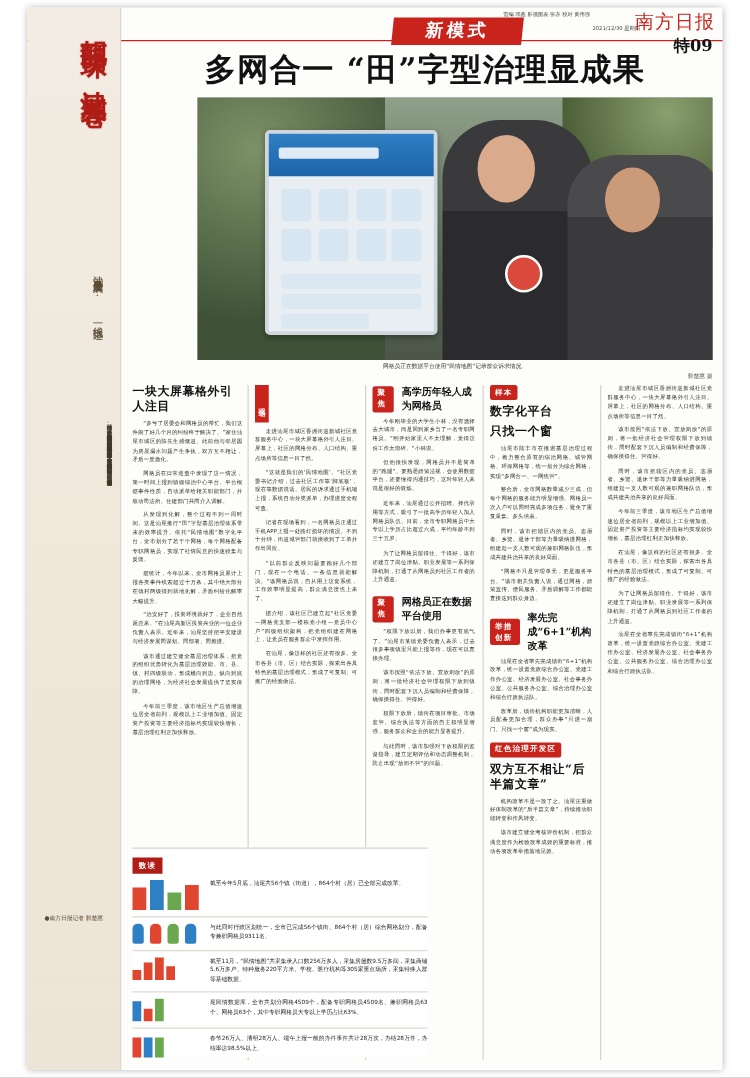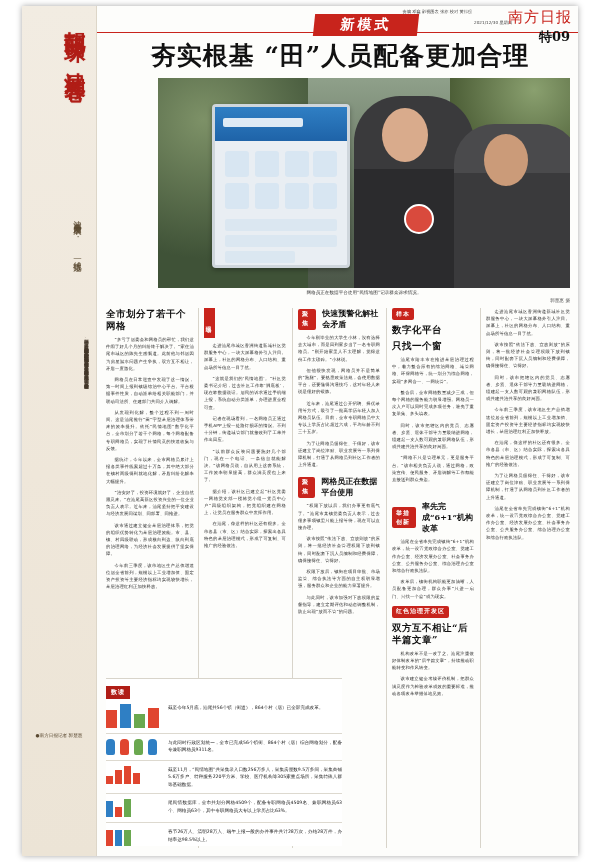--- a/index.html
+++ b/index.html
@@ -193,21 +193,21 @@
     </div>
 
     <div class="banner">
       <div class="banner-title">靓丽明珠 汕尾答卷</div>
       <div class="banner-sub">汕尾高质量发展 · 一线报道</div>
       <div class="banner-body">经济基础薄弱、社会矛盾比较多，又没多少资源可依靠的汕尾该如何实现高质量发展？作为广东的沿海经济带的重要发展极，汕尾近年来坚持党建引领基层治理现代化，创新推进基层社会治理体系建设，全面建成小康社会，走出了一条具有汕尾特色的高质量发展新路子。本报记者深入汕尾基层一线，实地调研采访，记录下这座城市在新时代的奋进足迹。</div>
       <div class="banner-credit">●南方日报记者 郭楚惠</div>
     </div>
 
     <div class="tag-new">新模式</div>
-    <div class="headline">夯实根基 “田”人员配备更加合理</div>
+    <div class="headline">多网合一 “田”字型治理显成果</div>
 
     <div class="photo">
       <div class="sky"></div>
       <div class="foliage"></div>
       <div class="foliage2"></div>
       <div class="board">
         <div class="board-head">
             <div class="bt"></div>
           </div>
         <div class="grid">
@@ -233,21 +233,21 @@
     <div class="photo-cap">网格员正在数据平台使用“民情地图”记录群众诉求情况。</div>
     <div class="photo-credit">郭楚惠 摄</div>
 
     <div class="cols">
       <div class="vline" style="left:92px"></div>
       <div class="vline" style="left:186px"></div>
       <div class="vline" style="left:280px"></div>
       <div class="vline" style="left:374px"></div>
 
       <div class="col" style="left:0;width:88px">
-        <div class="sec-title">全市划分了若干个网格</div>
+        <div class="sec-title">一块大屏幕格外引人注目</div>
         <div class="txt">
           <p>“多亏了居委会和网格员的帮忙，我们这件闹了好几个月的纠纷终于解决了。”家住汕尾市城区的陈先生感慨道。此前他与邻居因为房屋漏水问题产生争执，双方互不相让，矛盾一度激化。</p>
           <p>网格员在日常巡查中发现了这一情况，第一时间上报到镇级综治中心平台。平台根据事件性质，自动派单给相关职能部门，并联动司法所、住建部门共同介入调解。</p>
           <p>从发现到化解，整个过程不到一周时间。这是汕尾推行“田”字型基层治理体系带来的效率提升。依托“民情地图”数字化平台，全市划分了若干个网格，每个网格配备专职网格员，实现了社情民意的快速收集与反馈。</p>
           <p>据统计，今年以来，全市网格员累计上报各类事件线索超过十万条，其中绝大部分在镇村两级得到就地化解，矛盾纠纷化解率大幅提升。</p>
         </div>
         <div class="txt">
           <p>“治安好了，投资环境就好了，企业自然愿意来。”在汕尾高新区投资兴业的一位企业负责人表示。近年来，汕尾坚持把平安建设与经济发展同谋划、同部署、同推进。</p>
           <p>该市通过建立健全基层治理体系，把党的组织优势转化为基层治理效能。市、县、镇、村四级联动，形成横向到边、纵向到底的治理网络，为经济社会发展提供了坚实保障。</p>
           <p>今年前三季度，该市地区生产总值增速位居全省前列，规模以上工业增加值、固定资产投资等主要经济指标均实现较快增长，基层治理红利正加快释放。</p>
@@ -264,21 +264,21 @@
           <p>记者在现场看到，一名网格员正通过手机APP上报一处路灯损坏的情况。不到十分钟，街道城管部门就接收到了工单并作出回应。</p>
           <p>“以前群众反映问题要跑好几个部门，现在一个电话、一条信息就能解决。”该网格员说，自从用上这套系统，工作效率明显提高，群众满意度也上来了。</p>
           <p>据介绍，该社区已建立起“社区党委—网格党支部—楼栋党小组—党员中心户”四级组织架构，把党组织建在网格上，让党员在服务群众中发挥作用。</p>
           <p>在汕尾，像这样的社区还有很多。全市各县（市、区）结合实际，探索出各具特色的基层治理模式，形成了可复制、可推广的经验做法。</p>
         </div>
       </div>
 
       <div class="col" style="left:192px;width:82px">
         <div class="label-row">
           <span class="label-red">聚焦</span>
-          <span class="t">快速预警化解社会矛盾</span>
+          <span class="t">高学历年轻人成为网格员</span>
         </div>
         <div class="txt">
           <p>今年刚毕业的大学生小林，没有选择去大城市，而是回到家乡当了一名专职网格员。“刚开始家里人不太理解，觉得这份工作太琐碎。”小林说。</p>
           <p>但他很快发现，网格员并不是简单的“跑腿”。要熟悉政策法规，会使用数据平台，还要懂得沟通技巧，这对年轻人来说是很好的锻炼。</p>
           <p>近年来，汕尾通过公开招聘、择优录用等方式，吸引了一批高学历年轻人加入网格员队伍。目前，全市专职网格员中大专以上学历占比超过六成，平均年龄不到三十五岁。</p>
           <p>为了让网格员留得住、干得好，该市还建立了岗位津贴、职业发展等一系列保障机制，打通了从网格员到社区工作者的上升通道。</p>
         </div>
         <div class="label-row" style="margin-top:8px">
           <span class="label-red">聚焦</span>
           <span class="t">网格员正在数据平台使用</span>
@@ -296,21 +296,21 @@
           <span class="label-red">样本</span>
         </div>
         <div class="sec-title">数字化平台</div>
         <div class="sec-title">只找一个窗</div>
         <div class="txt">
           <p>汕尾市陆丰市在推进基层治理过程中，着力整合原有的综治网格、城管网格、环保网格等，统一划分为综合网格，实现“多网合一、一网统管”。</p>
           <p>整合后，全市网格数量减少三成，但每个网格的服务能力明显增强。网格员一次入户可以同时完成多项任务，避免了重复采集、多头填表。</p>
           <p>同时，该市把辖区内的党员、志愿者、乡贤、退休干部等力量吸纳进网格，组建起一支人数可观的兼职网格队伍，形成共建共治共享的良好局面。</p>
           <p>“网格不只是管理单元，更是服务平台。”该市相关负责人说，通过网格，政策宣传、便民服务、矛盾调解等工作都能直接送到群众身边。</p>
         </div>
-        <div class="label-row" style="margin-top:18px">
+        <div class="label-row" style="margin-top:6px">
           <span class="label-red">举措创新</span>
           <span class="t">率先完成“6+1”机构改革</span>
         </div>
         <div class="txt">
           <p>汕尾在全省率先完成镇街“6+1”机构改革，统一设置党政综合办公室、党建工作办公室、经济发展办公室、社会事务办公室、公共服务办公室、综合治理办公室和综合行政执法队。</p>
           <p>改革后，镇街机构职能更加清晰，人员配备更加合理，群众办事“只进一扇门、只找一个窗”成为现实。</p>
         </div>
         <div class="label-row" style="margin-top:6px">
           <span class="label-red">红色治理开发区</span>
         </div>

